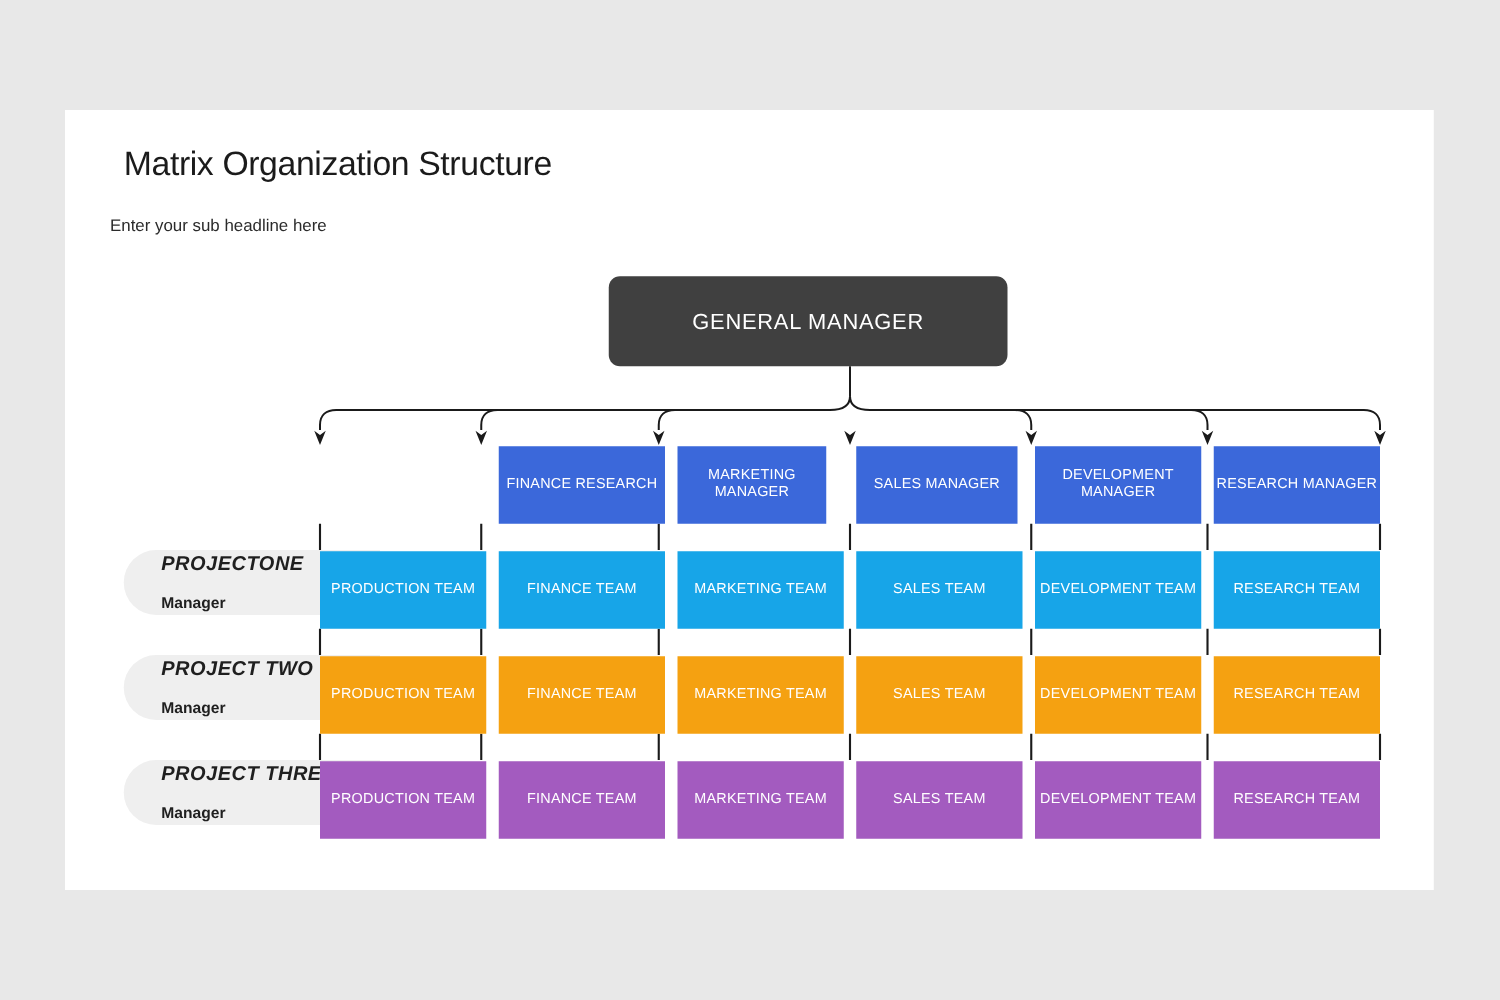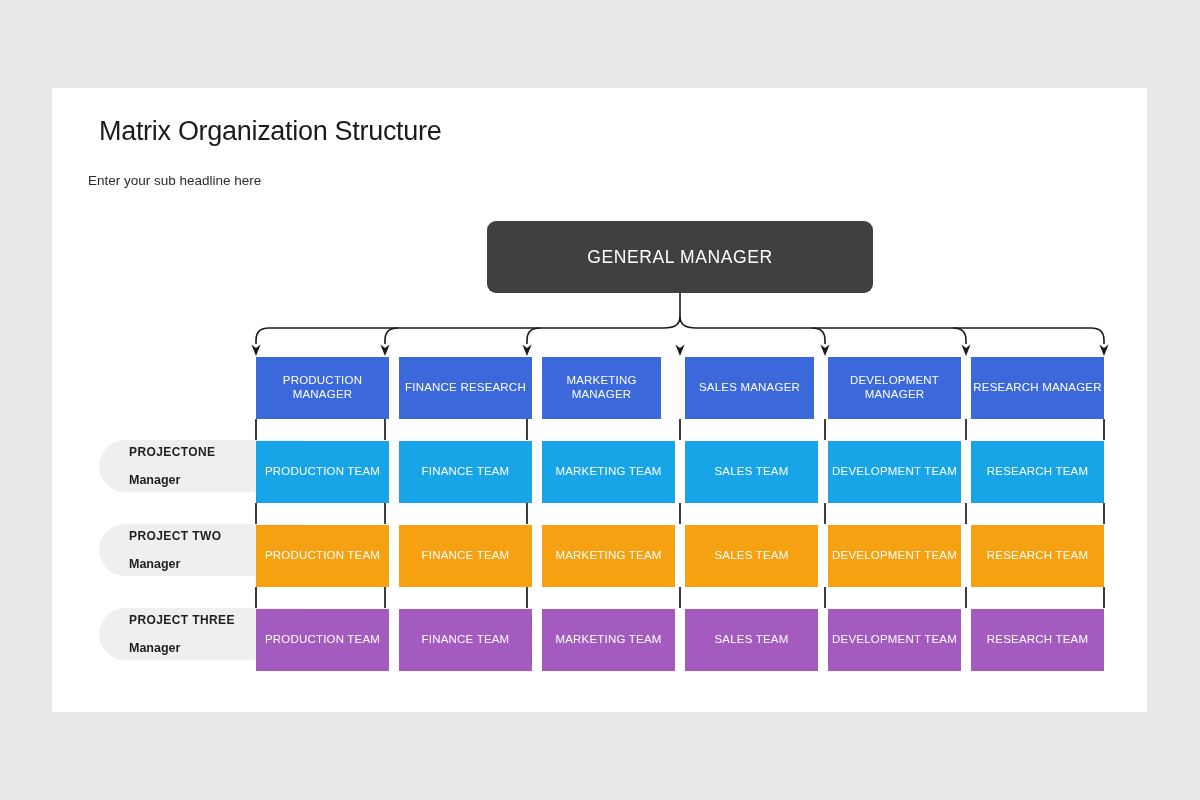--- a/index.html
+++ b/index.html
@@ -32,38 +32,38 @@
            pointer-events: none; }
 
   .node {
     position: absolute;
     display: flex; align-items: center; justify-content: center;
     text-align: center; color: #ffffff;
     line-height: 1.18;
   }
 
   #gm-node {
-    left: 435px; top: 133px; width: 386px; height: 72px;
+    left: 435px; top: 133px; width: 319px; height: 72px;
     background: #404040; border-radius: 9px;
     font-size: 17.5px; letter-spacing: 0.6px;
   }
 
   .mgr-node { height: 62px; background: #3b68da; font-size: 11.5px; letter-spacing: 0.2px; }
   .row-a    { height: 62px; background: #17a5e8; font-size: 11.5px; letter-spacing: 0.2px; }
   .row-b    { height: 62px; background: #f5a111; font-size: 11.5px; letter-spacing: 0.2px; }
   .row-c    { height: 62px; background: #a35bbf; font-size: 11.5px; letter-spacing: 0.2px; }
 
   .pill {
     position: absolute; left: 47px; width: 205px; height: 52px;
     background: #efefef;
     border-top-left-radius: 26px; border-bottom-left-radius: 26px;
     display: flex; flex-direction: column; justify-content: center;
     padding-left: 30px; color: #1f1f1f;
   }
-  .pill .t1 { font-size: 12px; font-weight: 700; letter-spacing: 0.4px; }
+  .pill .t1 { font-size: 16px; font-weight: 700; letter-spacing: 0.4px; font-style: italic; }
   .pill .t2 { font-size: 12.5px; font-weight: 700; margin-top: 14px; }
 </style>
 </head>
 <body>
 
 <div id="slide">
 
   <h1 id="page-title">Matrix Organization Structure</h1>
   <div id="page-subtitle">Enter your sub headline here</div>
 
@@ -127,21 +127,20 @@
     </div>
     <div class="pill" style="top:436px">
       <span class="t1">PROJECT TWO</span>
       <span class="t2">Manager</span>
     </div>
     <div class="pill" style="top:520px">
       <span class="t1">PROJECT THREE</span>
       <span class="t2">Manager</span>
     </div>
 
-    <div class="node mgr-node" style="left:204px;top:269px;width:133px">PRODUCTION MANAGER</div>
     <div class="node mgr-node" style="left:347px;top:269px;width:133px">FINANCE RESEARCH</div>
     <div class="node mgr-node" style="left:490px;top:269px;width:119px">MARKETING MANAGER</div>
     <div class="node mgr-node" style="left:633px;top:269px;width:129px">SALES MANAGER</div>
     <div class="node mgr-node" style="left:776px;top:269px;width:133px">DEVELOPMENT MANAGER</div>
     <div class="node mgr-node" style="left:919px;top:269px;width:133px">RESEARCH MANAGER</div>
 
     <div class="node row-a" style="left:204px;top:353px;width:133px">PRODUCTION TEAM</div>
     <div class="node row-a" style="left:347px;top:353px;width:133px">FINANCE TEAM</div>
     <div class="node row-a" style="left:490px;top:353px;width:133px">MARKETING TEAM</div>
     <div class="node row-a" style="left:633px;top:353px;width:133px">SALES TEAM</div>

